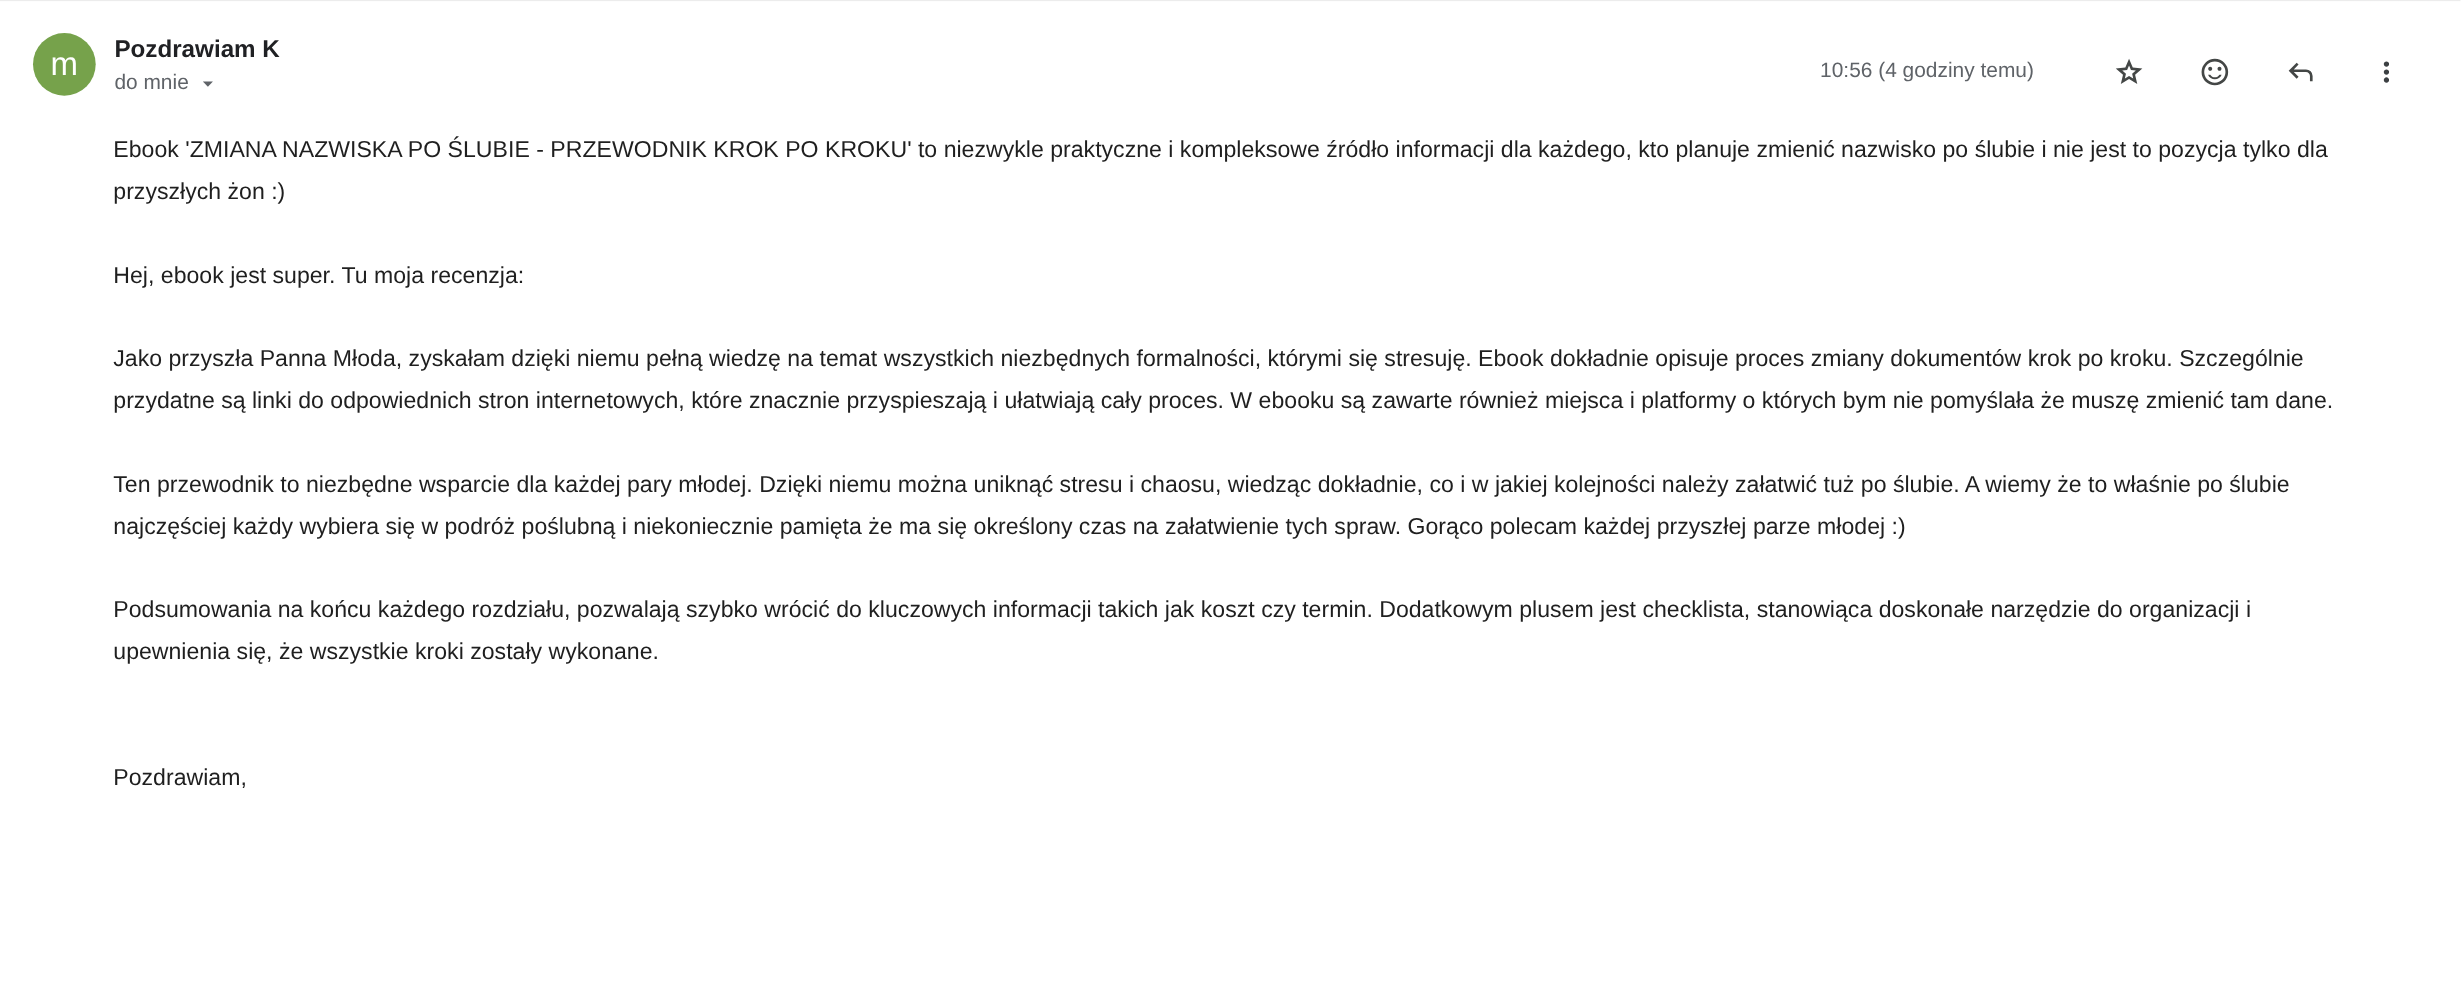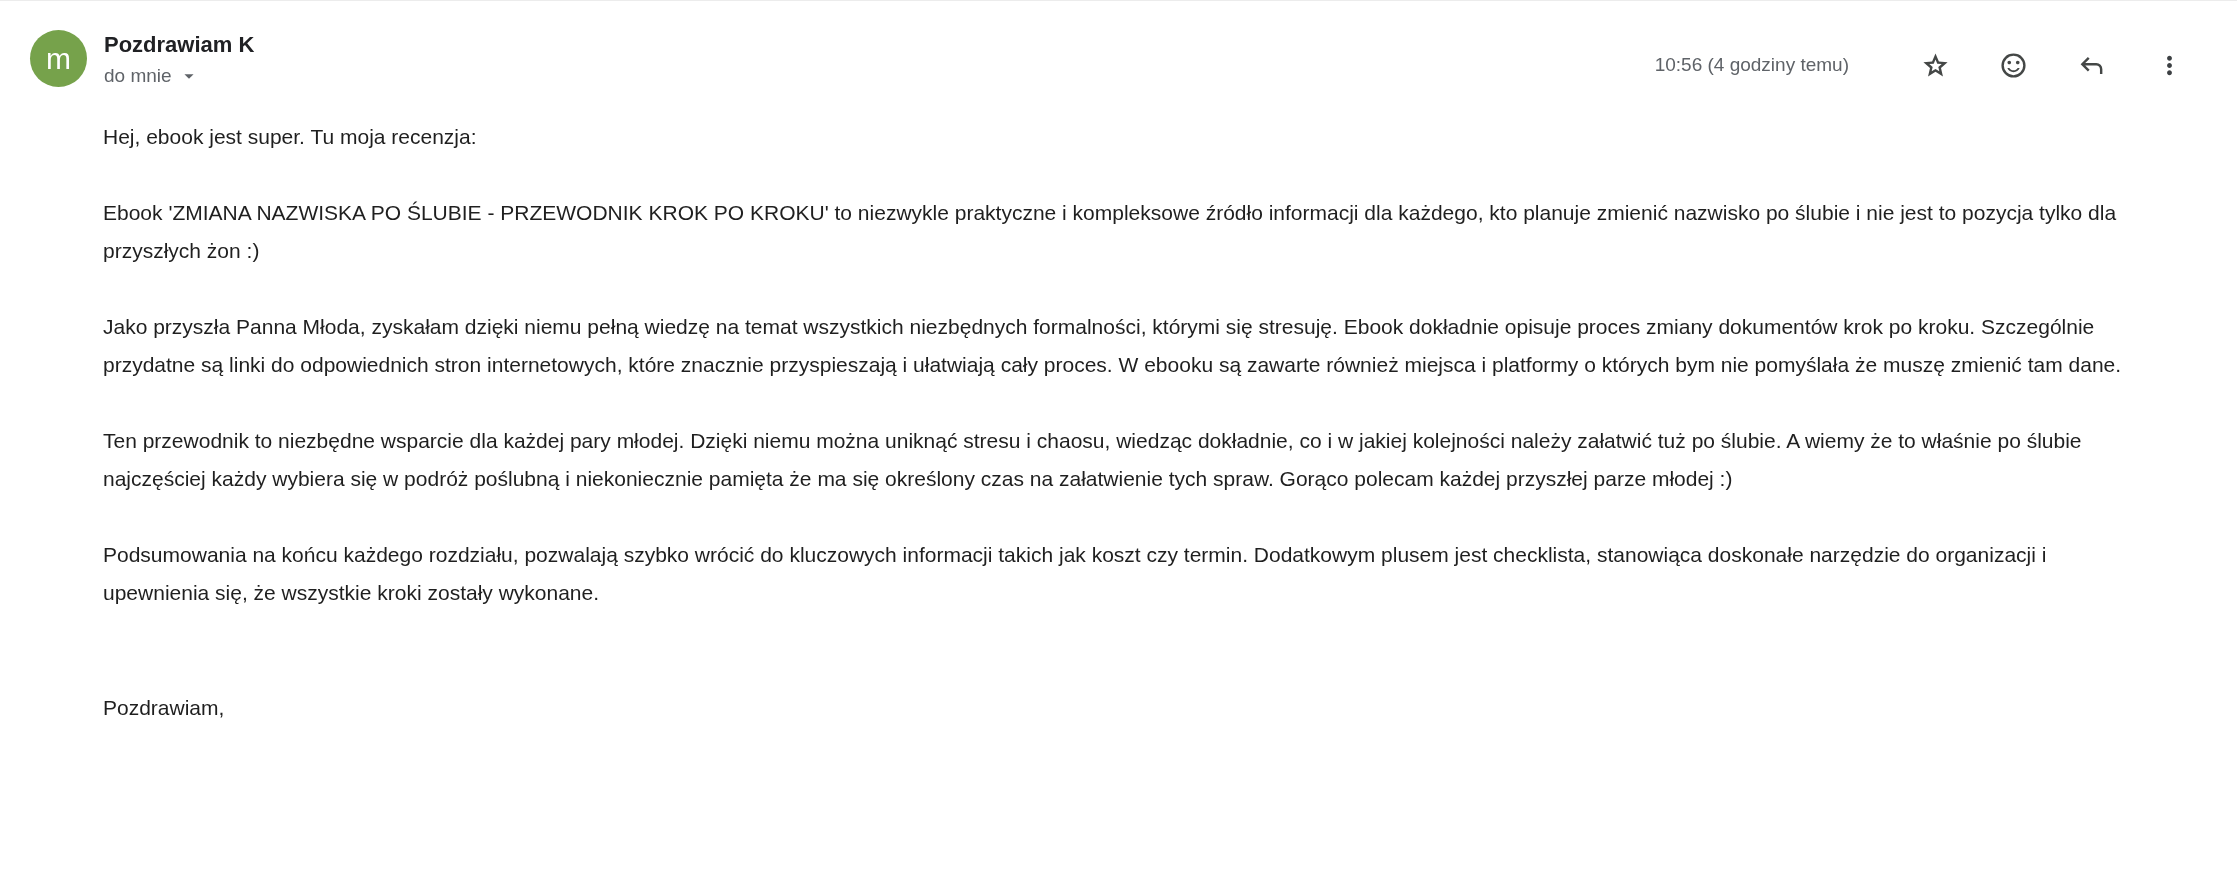--- a/index.html
+++ b/index.html
@@ -111,22 +111,22 @@
 
       <button class="icon-btn more">
         <svg viewBox="0 -960 960 960">
           <path d="M480-160q-33 0-56.5-23.5T400-240q0-33 23.5-56.5T480-320q33 0 56.5 23.5T560-240q0 33-23.5 56.5T480-160Zm0-240q-33 0-56.5-23.5T400-480q0-33 23.5-56.5T480-560q33 0 56.5 23.5T560-480q0 33-23.5 56.5T480-400Zm0-240q-33 0-56.5-23.5T400-720q0-33 23.5-56.5T480-800q33 0 56.5 23.5T560-720q0 33-23.5 56.5T480-640Z"></path>
         </svg>
       </button>
     </div>
   </div>
 
   <div class="email-body">
+    <p>Ebook 'ZMIANA NAZWISKA PO ŚLUBIE - PRZEWODNIK KROK PO KROKU' to niezwykle praktyczne i kompleksowe źródło informacji dla każdego, kto planuje zmienić nazwisko po ślubie i nie jest to pozycja tylko dla przyszłych żon :)</p>
     <p>Hej, ebook jest super. Tu moja recenzja:</p>
-    <p>Ebook 'ZMIANA NAZWISKA PO ŚLUBIE - PRZEWODNIK KROK PO KROKU' to niezwykle praktyczne i kompleksowe źródło informacji dla każdego, kto planuje zmienić nazwisko po ślubie i nie jest to pozycja tylko dla przyszłych żon :)</p>
     <p>Jako przyszła Panna Młoda, zyskałam dzięki niemu pełną wiedzę na temat wszystkich niezbędnych formalności, którymi się stresuję. Ebook dokładnie opisuje proces zmiany dokumentów krok po kroku. Szczególnie przydatne są linki do odpowiednich stron internetowych, które znacznie przyspieszają i ułatwiają cały proces. W ebooku są zawarte również miejsca i platformy o których bym nie pomyślała że muszę zmienić tam dane.</p>
     <p>Ten przewodnik to niezbędne wsparcie dla każdej pary młodej. Dzięki niemu można uniknąć stresu i chaosu, wiedząc dokładnie, co i w jakiej kolejności należy załatwić tuż po ślubie. A wiemy że to właśnie po ślubie najczęściej każdy wybiera się w podróż poślubną i niekoniecznie pamięta że ma się określony czas na załatwienie tych spraw. Gorąco polecam każdej przyszłej parze młodej :)</p>
     <p>Podsumowania na końcu każdego rozdziału, pozwalają szybko wrócić do kluczowych informacji takich jak koszt czy termin. Dodatkowym plusem jest checklista, stanowiąca doskonałe narzędzie do organizacji i upewnienia się, że wszystkie kroki zostały wykonane.</p>
     <div class="signature">
       <div>Pozdrawiam,</div>
     </div>
   </div>
 
 </div>
 

